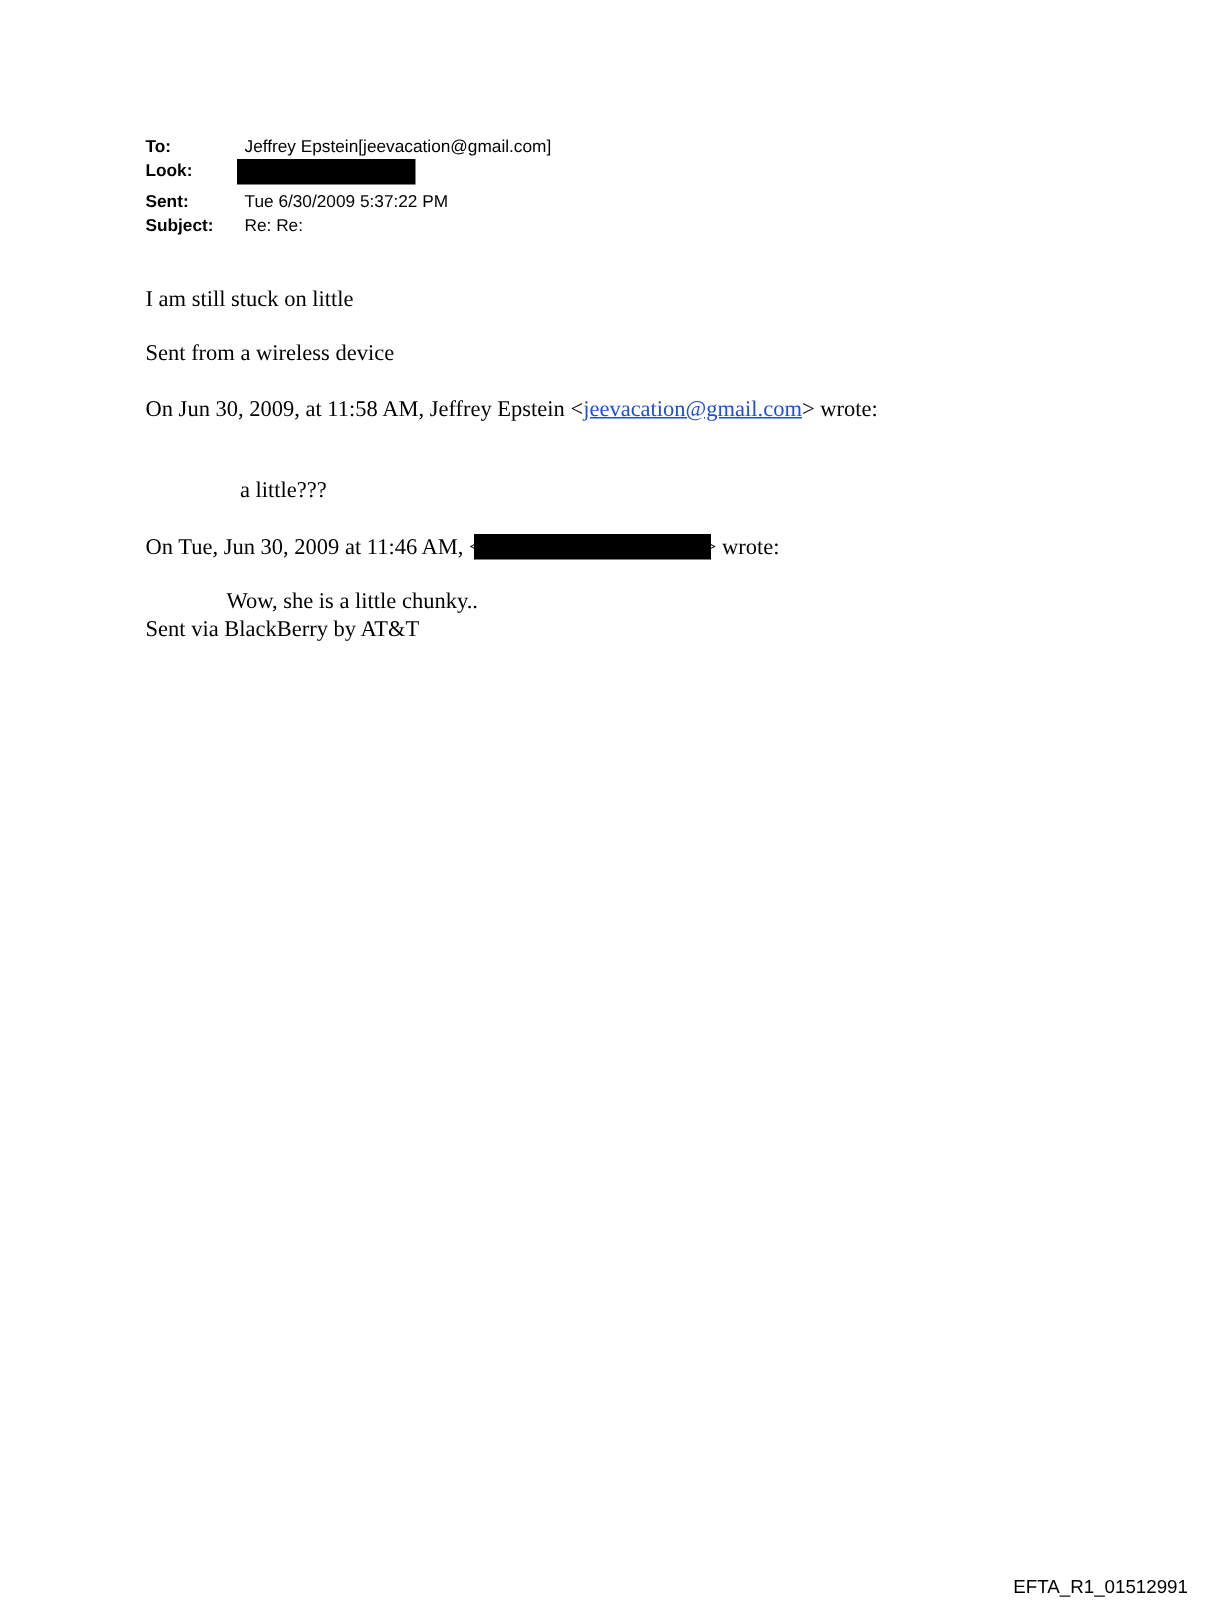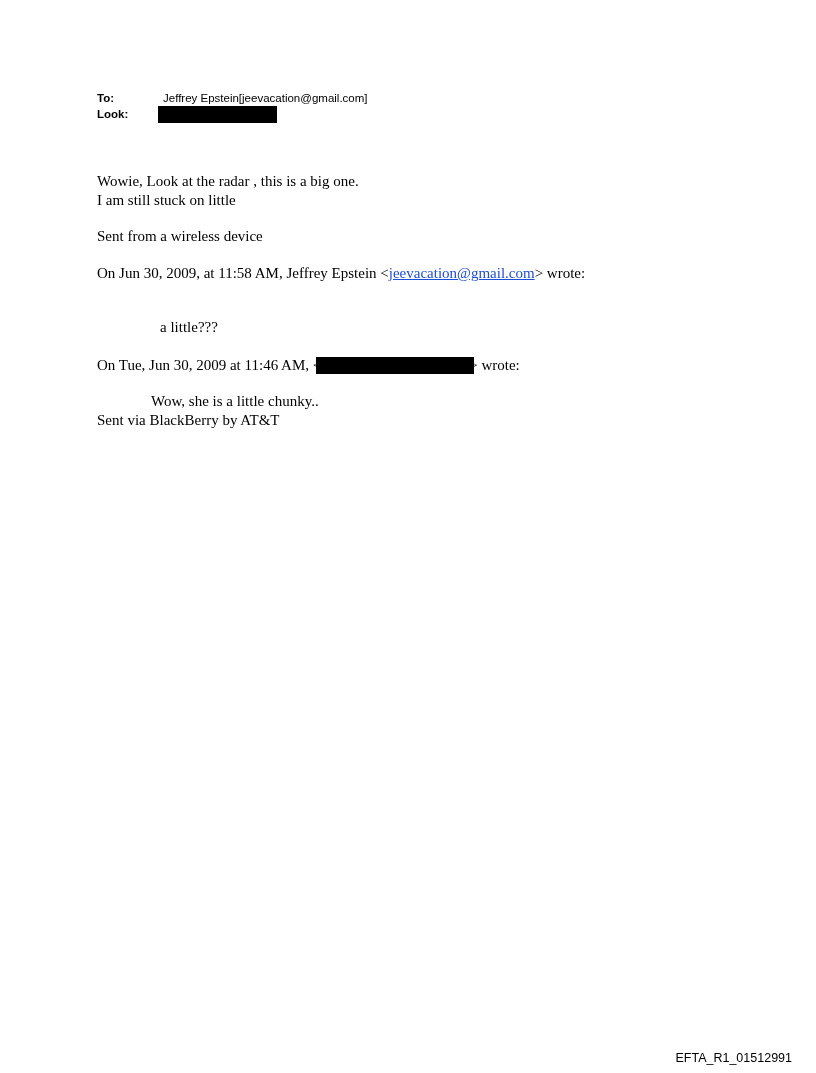--- a/index.html
+++ b/index.html
@@ -80,23 +80,30 @@
 
   <div class="email-header">
     <div class="hrow">
       <span class="hlabel">To:</span>
       <span class="hvalue">Jeffrey Epstein[jeevacation@gmail.com]</span>
     </div>
     <div class="hrow">
       <span class="hlabel">Look:</span>
       <span class="hvalue"><span class="redaction-from"></span></span>
     </div>
+    <div class="hrow">
+      <span class="hlabel">Sent:</span>
+      <span class="hvalue">Tue 6/30/2009 5:37:22 PM</span>
+    </div>
+    <div class="hrow">
+      <span class="hlabel">Subject:</span>
+      <span class="hvalue">Re: Re:</span>
+    </div>
   </div>
 
-  <div class="bodyline" style="left:97px; top:172px;">Wowie, Look at the radar , this is a big one.</div>
   <div class="bodyline" style="left:97px; top:191px;">I am still stuck on little</div>
 
   <div class="bodyline" style="left:97px; top:227px;">Sent from a wireless device</div>
 
   <div class="bodyline" style="left:97px; top:264px;">
     <span>On Jun 30, 2009, at 11:58 AM, Jeffrey Epstein &lt;</span><span class="email-link">jeevacation@gmail.com</span><span>&gt; wrote:</span>
   </div>
 
   <div class="bodyline" style="left:160px; top:318px;">a little???</div>
 

